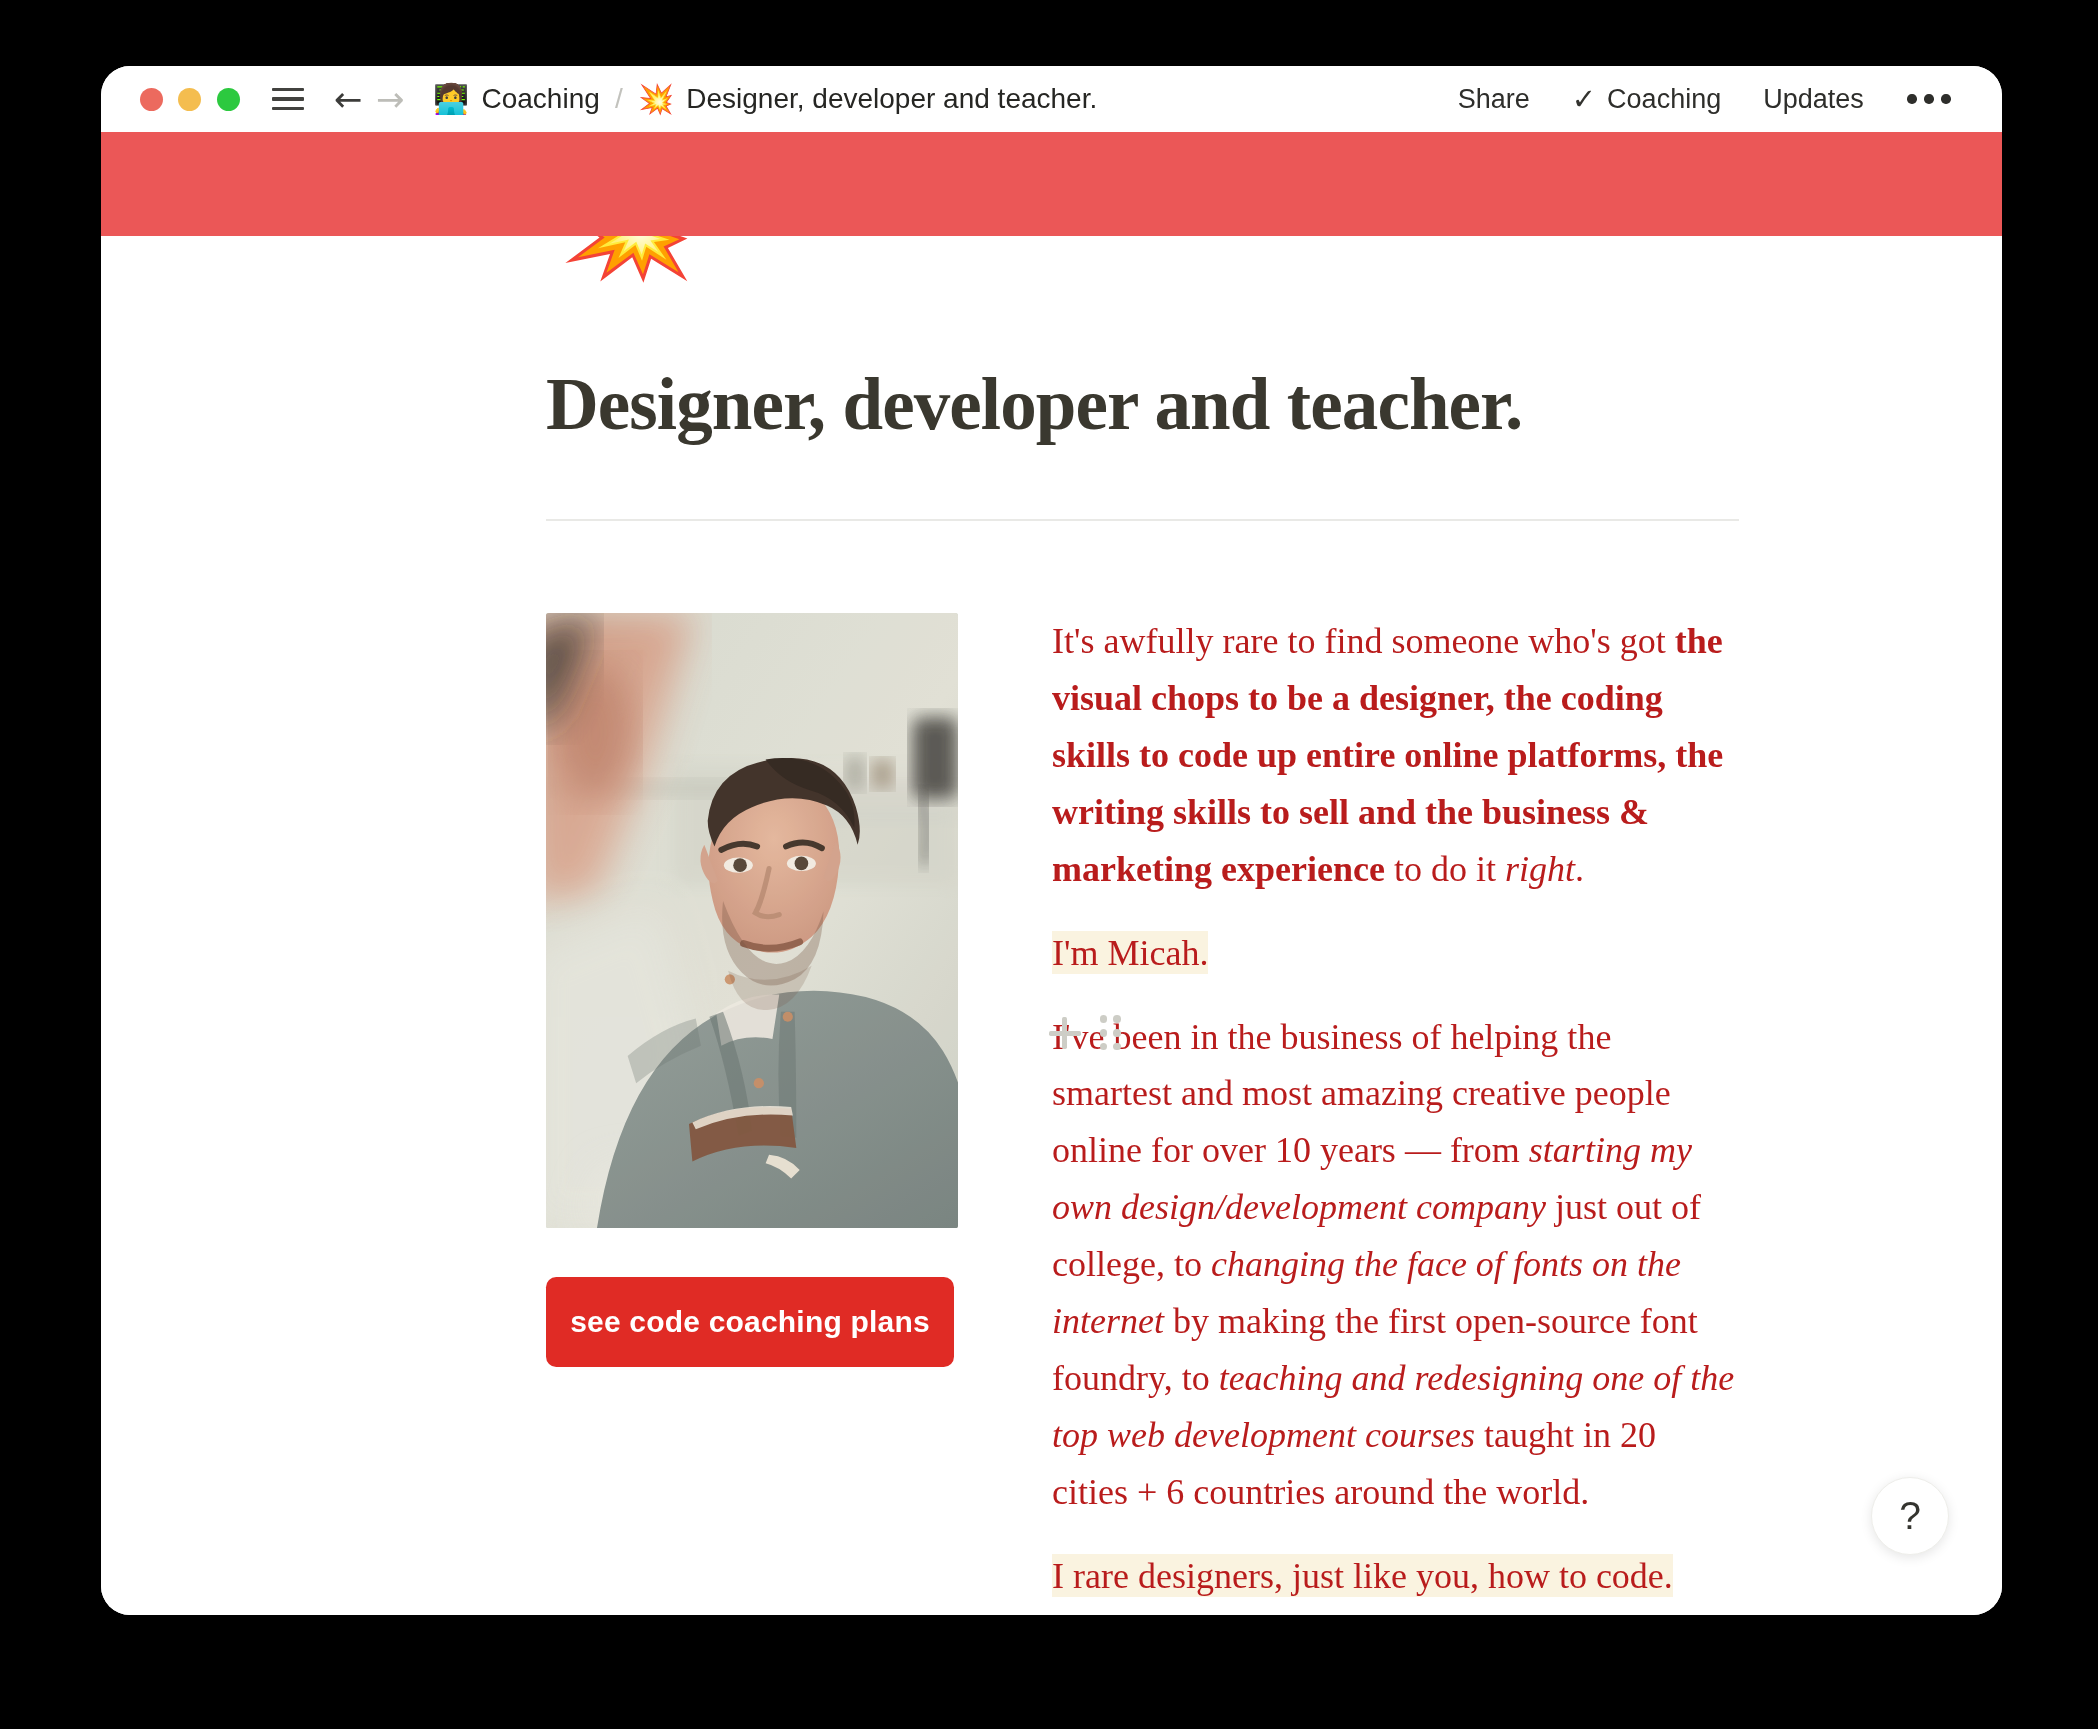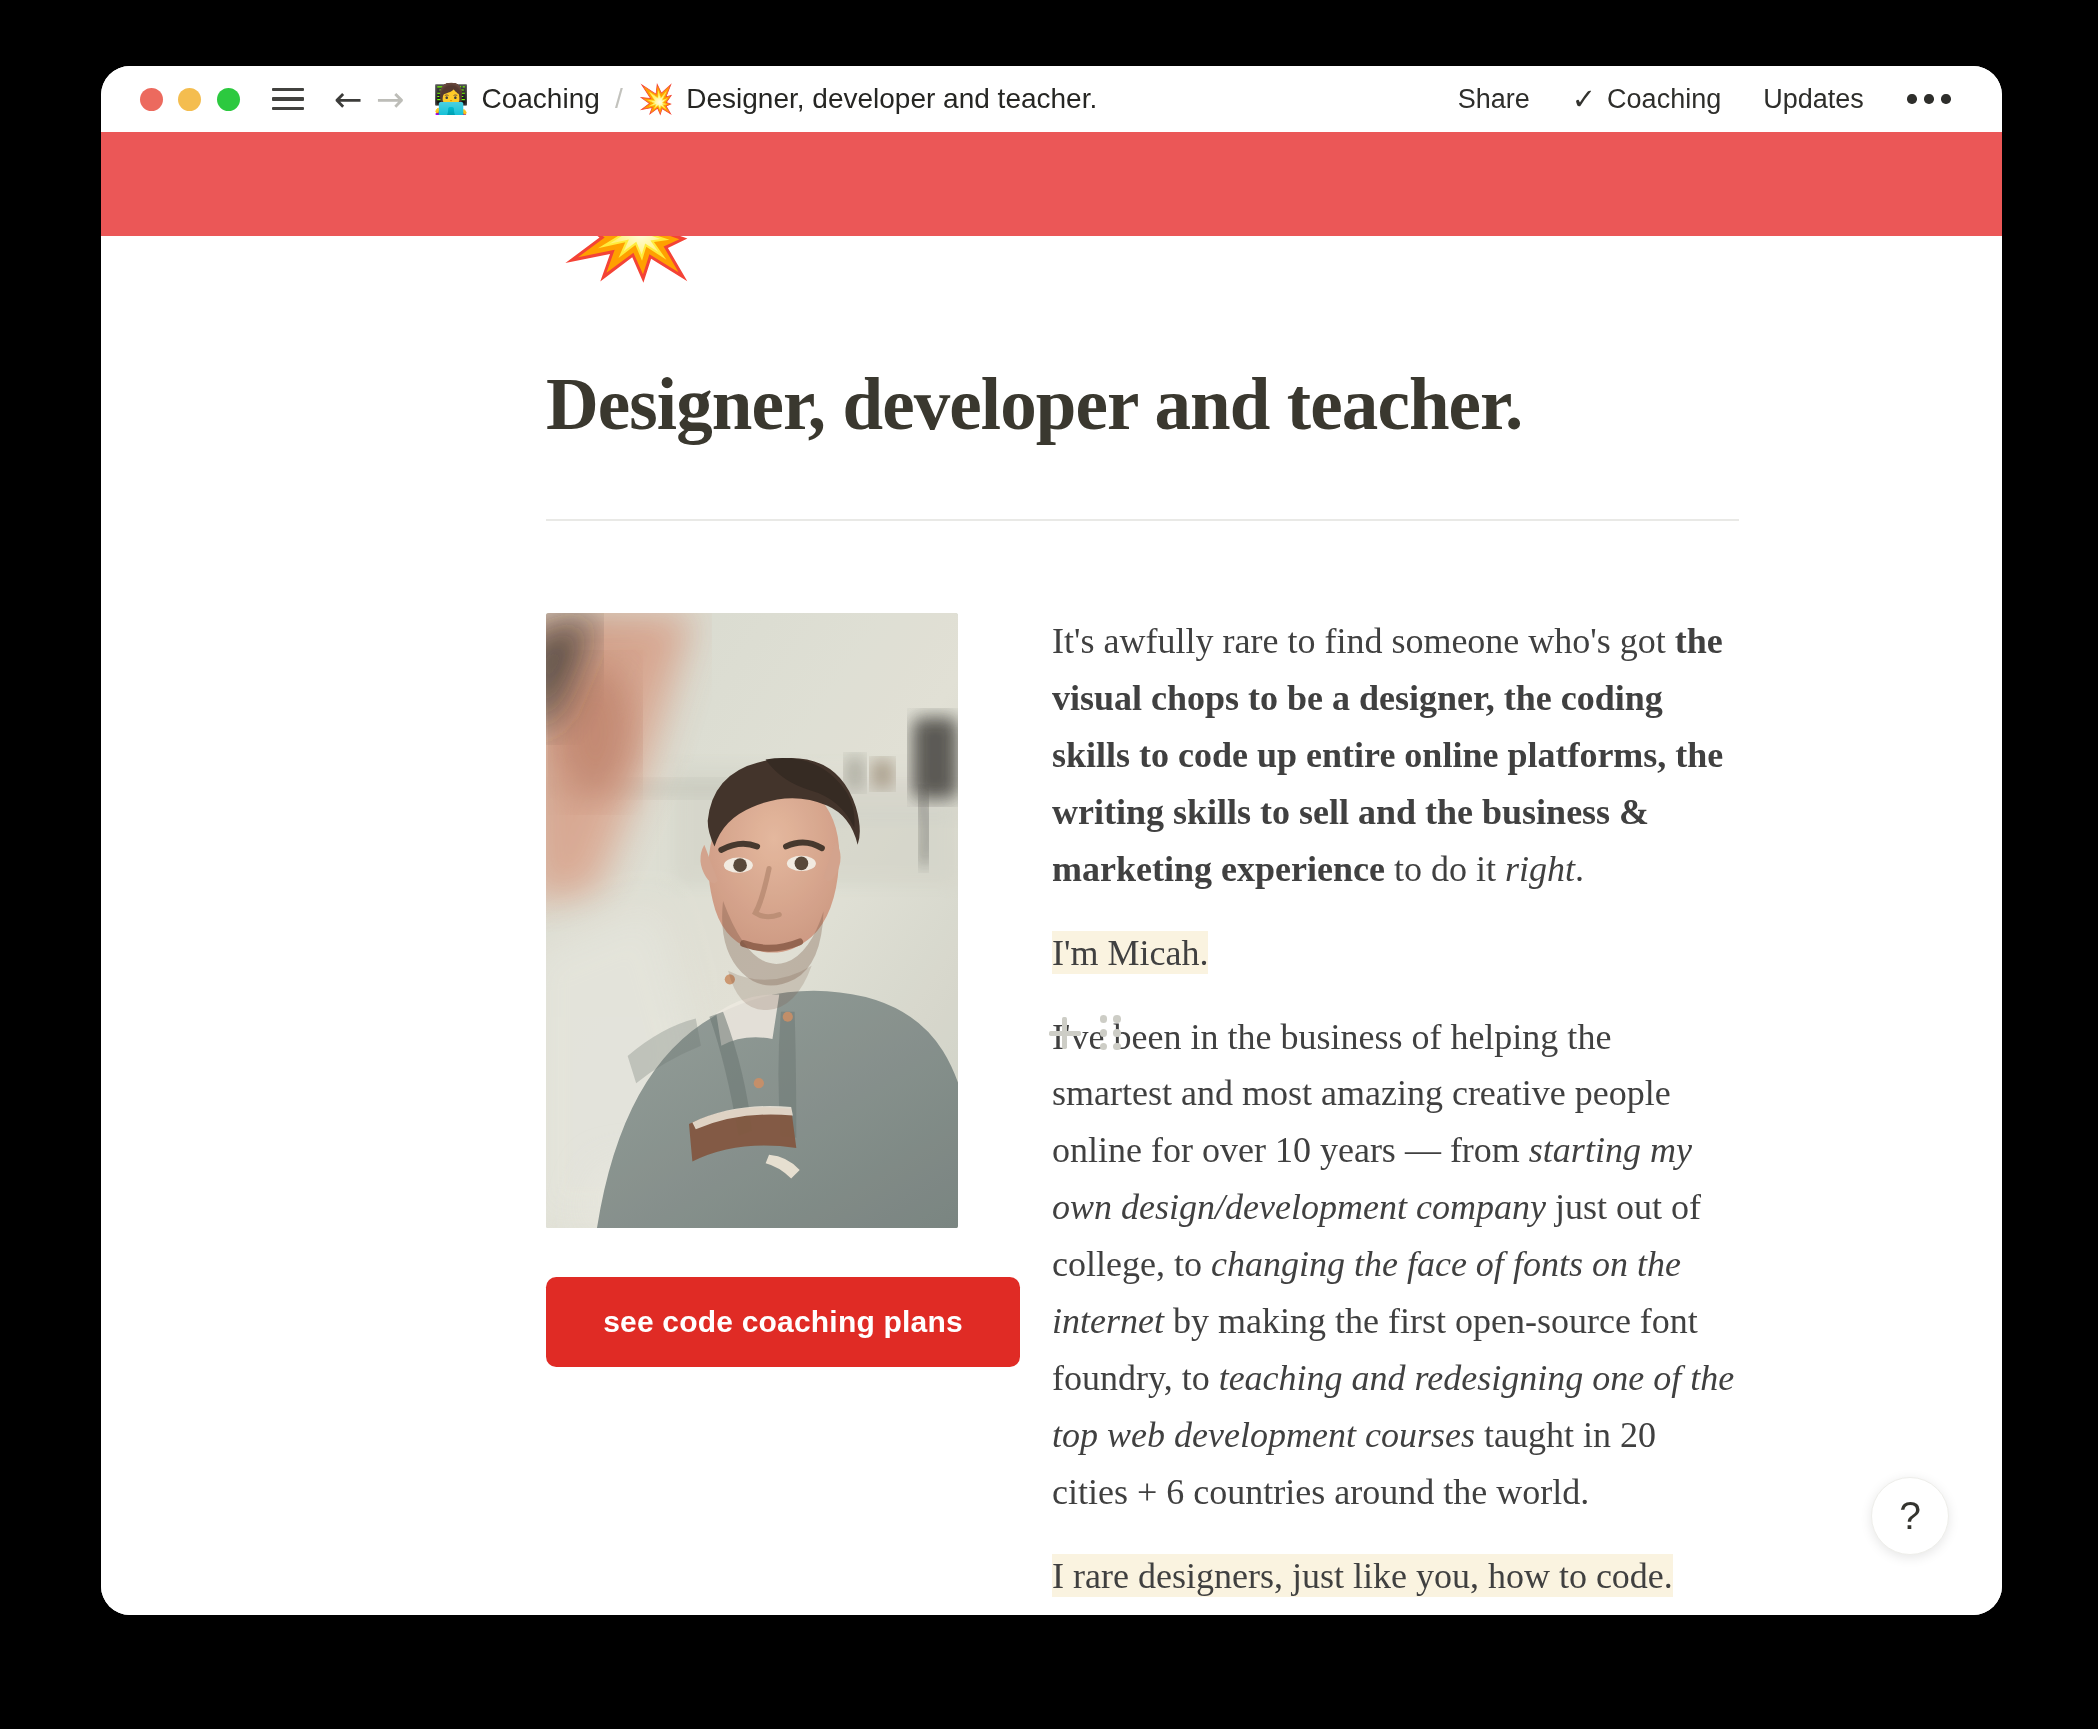--- a/index.html
+++ b/index.html
@@ -187,21 +187,21 @@
     height: 615px;
     border-radius: 2.6px;
     overflow: hidden;
     position: relative;
     background: #cfd3cb;
   }
   #profile-photo svg { display: block; width: 100%; height: 100%; }
 
   #cta-button {
     margin-top: 49px;
-    width: 474px;
+    width: 408px;
     height: 90px;
     background: #E02B25;
     border-radius: 10.2px;
     display: flex;
     align-items: center;
     justify-content: center;
     color: #ffffff;
     font-size: 30px;
     font-weight: 700;
     font-family: "Liberation Sans", sans-serif;
@@ -213,21 +213,21 @@
   #text-col {
     flex: 1;
     position: relative;
     padding-left: 94px;
   }
 
   .body-p {
     font-family: "Liberation Serif", serif;
     font-size: 36px;
     line-height: 1.58;
-    color: #404040;
+    color: #b91c1c;
     margin-bottom: 27px;
     position: relative;
   }
   .body-p b   { font-weight: 700; }
   .body-p i   { font-style: italic; }
   .hl {
     background: #faf3e0;
     font-weight: 400;
     padding: 1.7px 0;
     box-decoration-break: clone;

